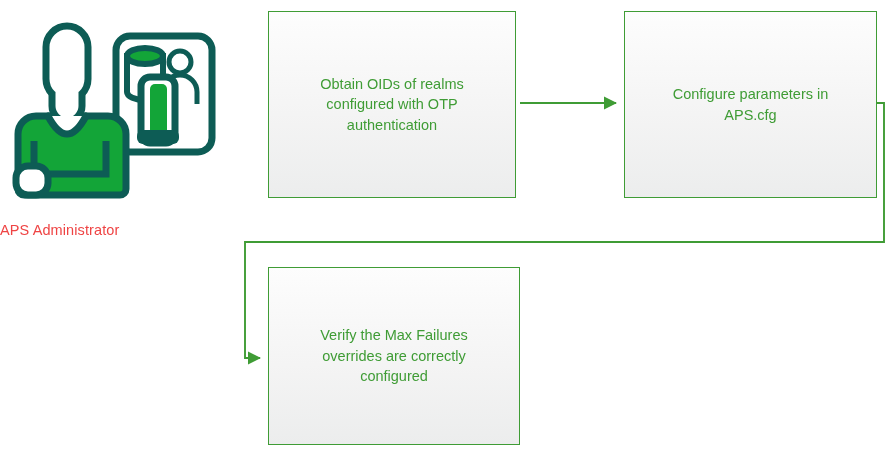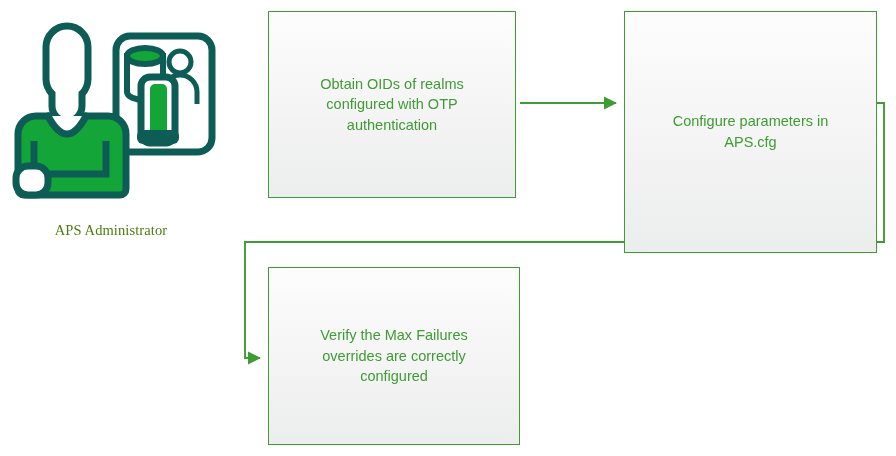--- a/index.html
+++ b/index.html
@@ -22,25 +22,24 @@
     left: 8px;
     top: 14px;
     width: 212px;
     height: 190px;
   }
   #actor-label {
     position: absolute;
     left: 0px;
     top: 222px;
     width: 222px;
-    text-align: center;
+    text-align: left;
     font-size: 14.5px;
-    color: #4d7c0f;
+    color: #ef4444;
     letter-spacing: 0.1px;
-    font-family: Liberation Serif, serif;
   }
 
   
   .node {
     position: absolute;
     box-sizing: border-box;
     border: 1.6px solid #3f9c35;
     background: linear-gradient(180deg, #fdfdfd 0%, #f4f4f4 55%, #eceded 100%);
     display: flex;
     align-items: center;
@@ -49,21 +48,21 @@
   }
   .node-text {
     text-align: center;
     font-size: 14.5px;
     line-height: 1.42;
     color: #3f9c35;
     white-space: pre-line;
   }
 
   #node-obtain-oids { left: 268px; top: 11px;  width: 248px; height: 187px; }
-  #node-configure-params { left: 624px; top: 11px;  width: 253px; height: 242px; }
+  #node-configure-params { left: 624px; top: 11px;  width: 253px; height: 187px; }
   #node-verify-overrides { left: 268px; top: 267px; width: 252px; height: 178px; }
 
   
   #connectors {
     position: absolute;
     left: 0;
     top: 0;
     width: 896px;
     height: 456px;
     pointer-events: none;

